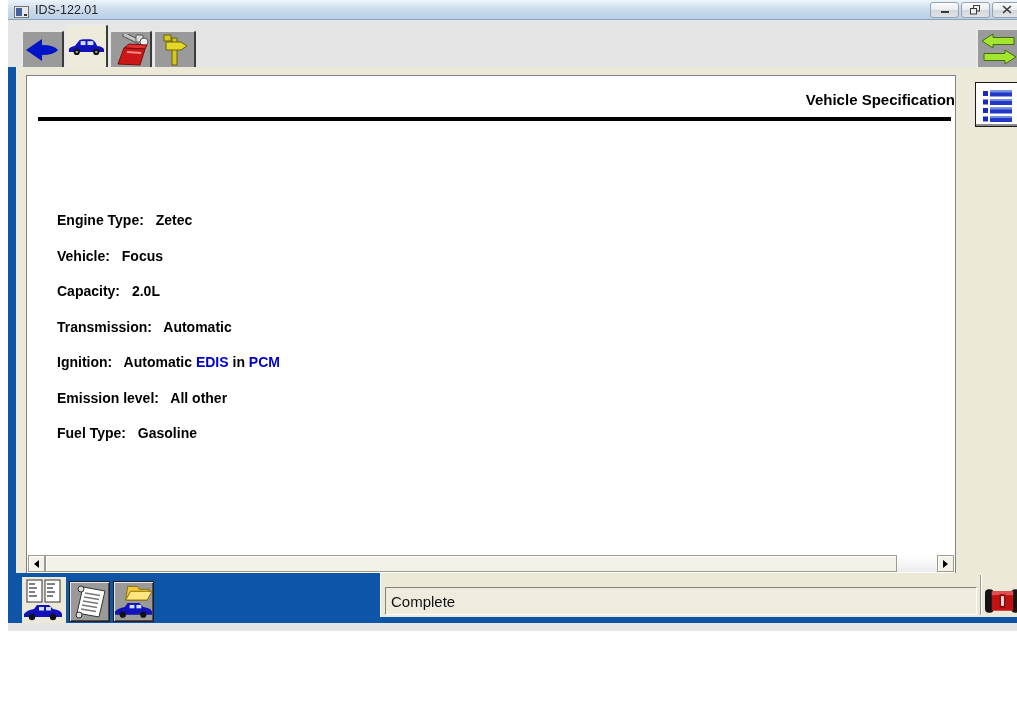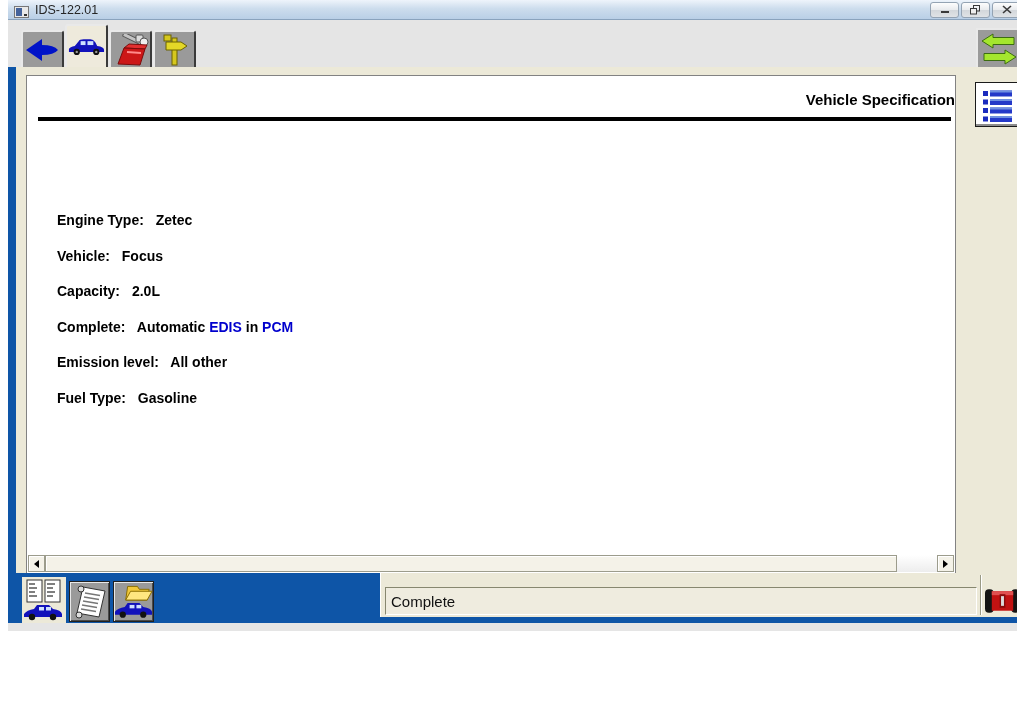--- a/index.html
+++ b/index.html
@@ -164,21 +164,25 @@
           </div>
           <div class="spec-row">
             <span class="lbl">Vehicle:</span>
             <span class="val">Focus</span>
           </div>
           <div class="spec-row">
             <span class="lbl">Capacity:</span>
             <span class="val">2.0L</span>
           </div>
           <div class="spec-row">
-            <span class="lbl">Complete:</span>
+            <span class="lbl">Transmission:</span>
+            <span class="val">Automatic</span>
+          </div>
+          <div class="spec-row">
+            <span class="lbl">Ignition:</span>
             <span class="val">Automatic</span>
             <a class="link">EDIS</a>
             <span class="val">in</span>
             <a class="link">PCM</a>
           </div>
           <div class="spec-row">
             <span class="lbl">Emission level:</span>
             <span class="val">All other</span>
           </div>
           <div class="spec-row">

